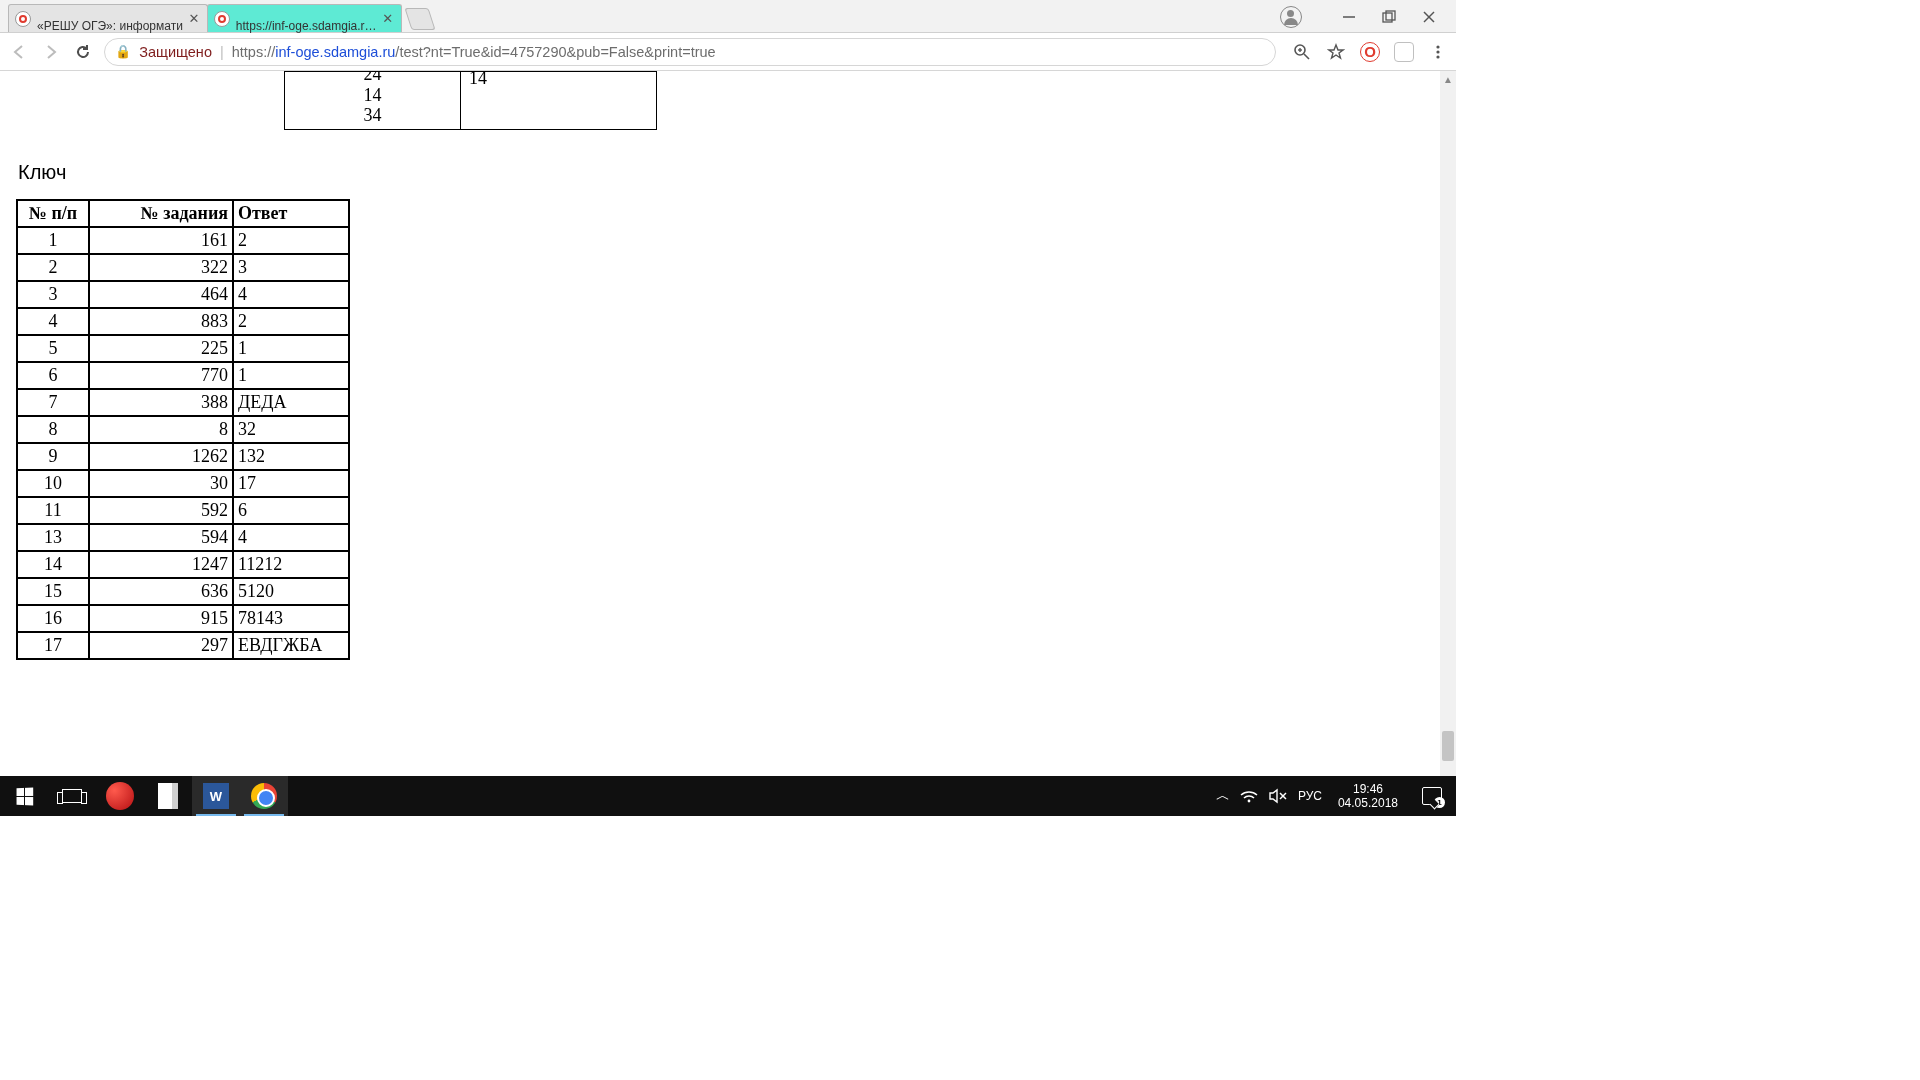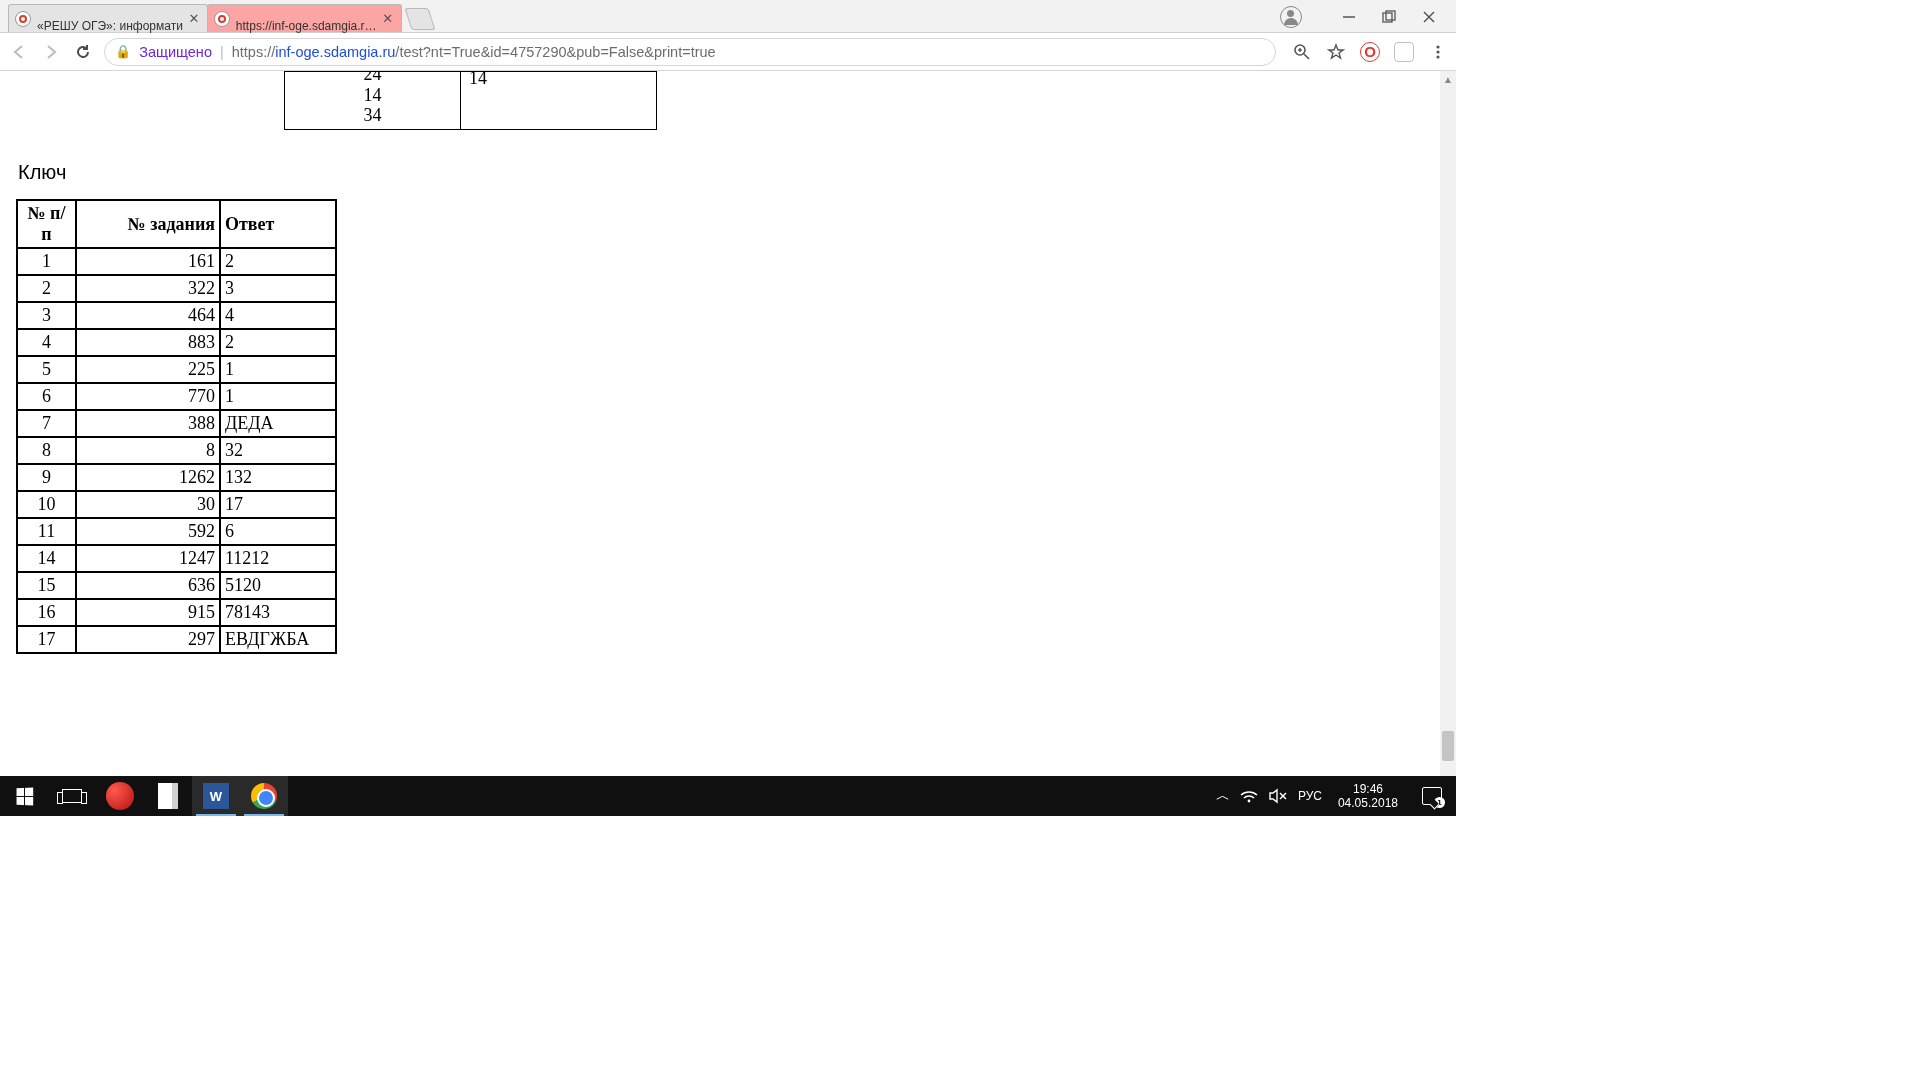--- a/index.html
+++ b/index.html
@@ -4,61 +4,61 @@
 <style>
   * { box-sizing: border-box; }
   html, body { margin:0; padding:0; height:100%; font-family:"Segoe UI",Arial,sans-serif; overflow:hidden; background:#fff;}
   .chrome-window { width:1456px; height:816px; position:relative; background:#fff; }
   
   .tabstrip { height:33px; background:#f2f2f2; display:flex; align-items:flex-end; border-bottom:1px solid #d0d0d0; position:relative;}
   .tab { height:28px; min-width:190px; max-width:220px; border:1px solid #b8b8b8; border-bottom:none; margin-left:-1px;
          border-top-left-radius:3px; border-top-right-radius:3px; display:flex; align-items:center; padding:0 6px;
          font-size:12px; color:#333; position:relative; }
   .tab.first{ margin-left:8px;}
-  .tab.active{ background:#fca5a5; z-index:2;}
+  .tab.active{ background:#5eead4; z-index:2;}
   .tab.inactive{ background:#e4e4e4;}
   .tab .fav { width:16px; height:16px; border-radius:50%; background:#fff; border:1px solid #999; margin-right:6px;
               display:flex;align-items:center;justify-content:center;}
   .tab .fav-inner{width:8px;height:8px;border-radius:50%;border:2px solid #e03b2f;}
   .tab .title{ flex:1; white-space:nowrap; overflow:hidden; text-overflow:ellipsis;margin-top:14px;}
   .tab .close{ width:14px;height:14px; display:flex;align-items:center;justify-content:center; color:#555; font-size:13px; margin-left:4px;}
   .newtab{ width:24px;height:22px;background:#e4e4e4;border:1px solid #b8b8b8;margin-left:6px;border-radius:3px;transform:skewX(18deg);margin-bottom:2px;}
   .win-controls{ position:absolute; right:4px; top:0; height:33px; display:flex; align-items:center; gap:22px; padding-right:14px;}
   .win-controls .wc{ width:18px;height:18px; display:flex;align-items:center;justify-content:center; color:#555;}
   .wc.avatar{ width:22px;height:22px;border:1.5px solid #888;border-radius:50%; position:relative; margin-right:16px;}
   .wc.avatar::before{content:"";width:7px;height:7px;background:#888;border-radius:50%;position:absolute;top:3px;left:6px;}
   .wc.avatar::after{content:"";width:14px;height:7px;background:#888;border-radius:7px 7px 0 0;position:absolute;bottom:2px;left:3px;}
   
   .addrbar{ height:38px; border-bottom:1px solid #d6d6d6; display:flex; align-items:center; padding:0 8px; gap:10px; font-size:15px; color:#5d5d5d;}
   .adbtn{ width:22px;height:22px; display:flex;align-items:center;justify-content:center; color:#8a8a8a;}
   .adbtn.dark{ color:#4d4d4d;}
   .omnibox{ flex:1; height:28px; border:1px solid #d6d6d6; border-radius:14px; display:flex; align-items:center; padding:0 10px; font-size:14.5px; color:#202020; gap:8px;overflow:hidden;}
   .lock{ color:#0a8a3a; font-size:13px;}
-  .secure{ color:#6d28d9; font-weight:400;}
+  .secure{ color:#7f1d1d; font-weight:400;}
   .sep{ color:#bdbdbd;}
   .url{ color:#6d6d6d; white-space:nowrap;}
   .url .host{ color:#1d4ed8;}
   .right-icons{ display:flex; align-items:center; gap:14px; padding-left:6px;}
   .ri{ width:20px;height:20px; display:flex;align-items:center;justify-content:center; color:#555;}
   .ri.red{ color:#e03b2f; font-weight:bold; border:1.5px solid #e03b2f; border-radius:50%;}
   .ri.square{ border:1.5px solid #c0c0c0; border-radius:4px;}
   
   .viewport{ position:absolute; top:71px; left:0; right:16px; bottom:40px; overflow:hidden; background:#fff; font-family:"Times New Roman",serif;}
   .vscroll{ position:absolute; top:71px; right:0; width:16px; bottom:40px; background:#f1f1f1;}
   .vscroll .up{position:absolute;top:0;left:0;right:0;height:16px;background:#f1f1f1;display:flex;align-items:center;justify-content:center;color:#888;font-size:10px;}
   .vscroll .thumb{position:absolute;left:2px;right:2px;top:660px;height:30px;background:#c4c4c4;border-radius:2px;}
   .tbl-top{ border-collapse:collapse; position:absolute; left:284px; top:0; font-size:18px;}
   .tbl-top td{ border:1px solid #000; padding:2px 8px; vertical-align:top;}
   .tbl-top .c1{ width:176px; text-align:center; line-height:1.15;}
   .tbl-top .c2{ width:196px; text-align:left; padding-left:8px;}
   .section-h{ position:absolute; left:18px; top:90px; font-family:Verdana,Arial,sans-serif; font-size:20px; font-weight:normal; color:#000;}
   .keytbl{ position:absolute; left:16px; top:128px; border-collapse:collapse; font-size:18px; color:#000;}
   .keytbl th, .keytbl td{ border:2px solid #000; padding:2px 6px;}
   .keytbl th{ font-weight:bold; text-align:center;}
-  .keytbl .col1{ width:59px; text-align:center;}
+  .keytbl .col1{ width:72px; text-align:center;}
   .keytbl .col2{ width:144px; text-align:right; padding-right:4px;}
   .keytbl .col3{ width:116px; text-align:left; padding-left:4px;}
   
   .taskbar{ position:absolute; left:0; right:0; bottom:0; height:40px; background:#101010; display:flex; align-items:center; color:#fff; font-size:11px;}
   .tb-left{ display:flex; align-items:center; height:100%;}
   .tb-item{ width:48px; height:40px; display:flex; align-items:center; justify-content:center; position:relative;}
   .tb-item.active::after{content:"";position:absolute;bottom:0;left:4px;right:4px;height:2px;background:#76b9ed;}
   .tb-item.running{ background:#2a2a2a;}
   .win-logo{ display:grid; grid-template-columns:8px 8px; grid-template-rows:8px 8px; gap:1px; transform:perspective(40px) rotateY(-12deg);}
   .win-logo span{ background:#fff;}
@@ -247,20 +247,25 @@
             <td class="col1">10</td>
             <td class="col2">30</td>
             <td class="col3">17</td>
           </tr>
           <tr>
             <td class="col1">11</td>
             <td class="col2">592</td>
             <td class="col3">6</td>
           </tr>
           <tr>
+            <td class="col1">13</td>
+            <td class="col2">594</td>
+            <td class="col3">4</td>
+          </tr>
+          <tr>
             <td class="col1">14</td>
             <td class="col2">1247</td>
             <td class="col3">11212</td>
           </tr>
           <tr>
             <td class="col1">15</td>
             <td class="col2">636</td>
             <td class="col3">5120</td>
           </tr>
           <tr>

